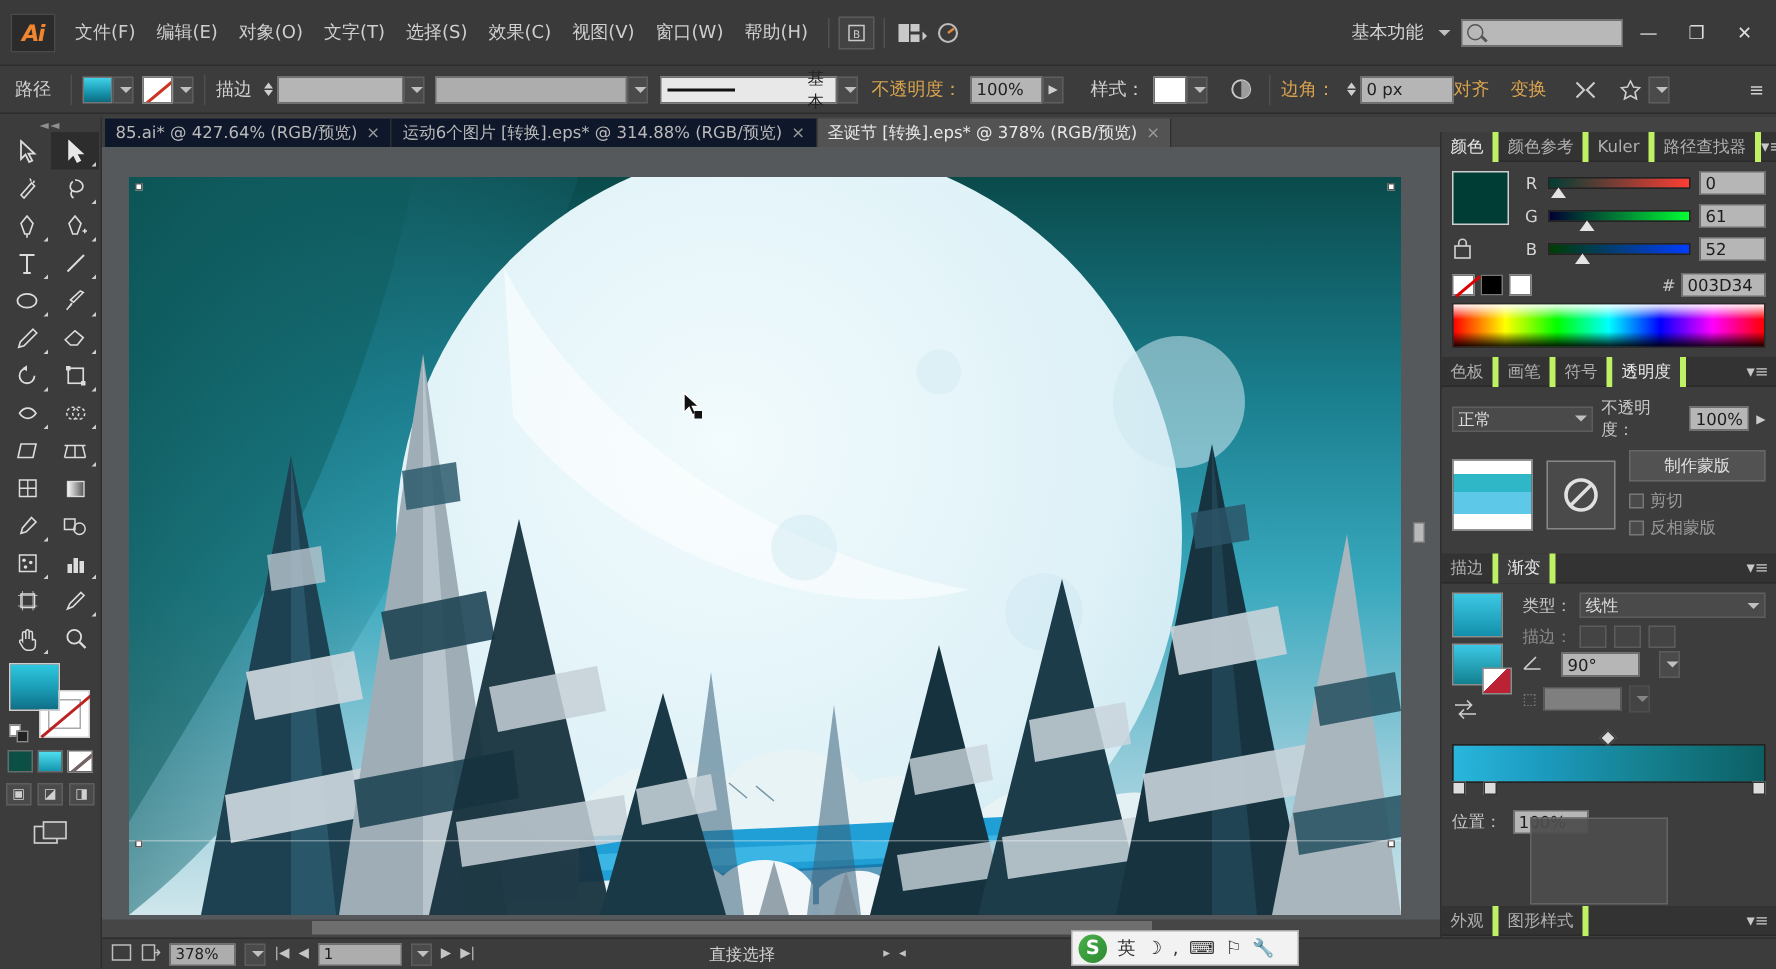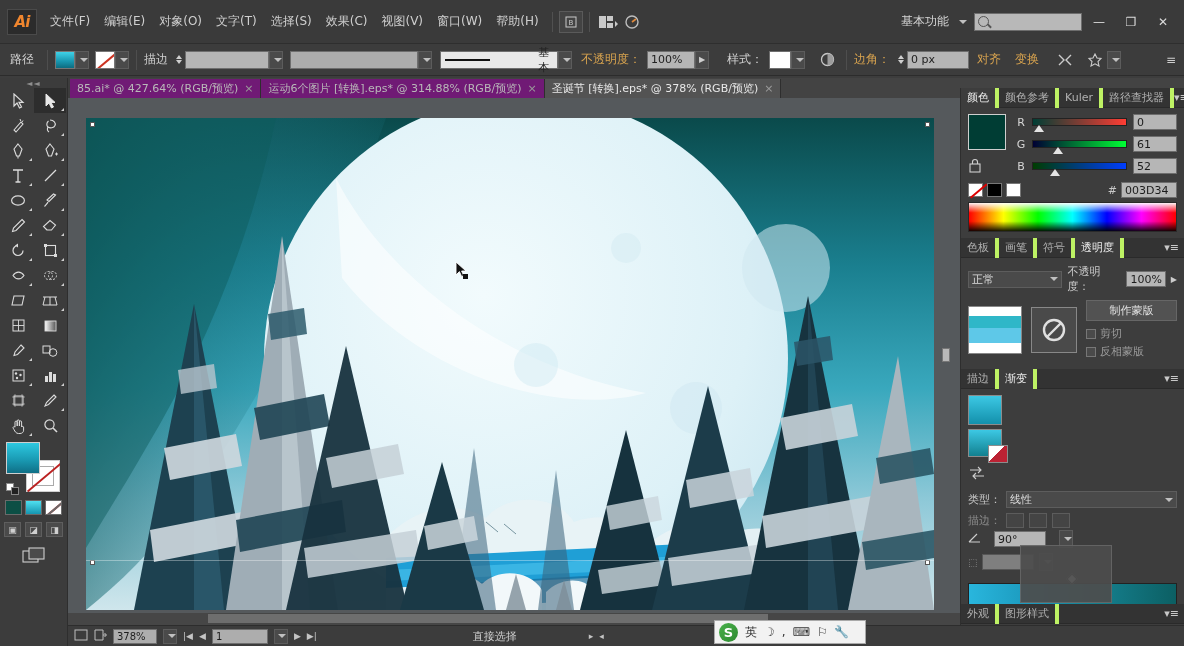--- a/index.html
+++ b/index.html
@@ -51,21 +51,21 @@
   .spin i.dn{ border-top:4px solid #cfcfcf;}
   .stroke-prof{ width:118px; height:18px; background:#e8e8e8; border:1px solid #6e6e6e;
     display:flex; align-items:center; justify-content:space-between; padding:0 4px; color:#222;
     font-size:11px;}
   .stroke-prof .ln{ width:68px; height:2px; background:#111;}
 
   
   .tabbar{ position:absolute; left:70px; top:78px; width:1114px; height:20px; background:#434343;
     display:flex; align-items:flex-end; }
   .dtab{ height:19px; display:flex; align-items:center; gap:6px; padding:0 7px; font-size:11px;
-    background:#701a75; color:#b9b9b9; border-right:1px solid #2e2e2e; white-space:nowrap; }
+    background:#0f172a; color:#b9b9b9; border-right:1px solid #2e2e2e; white-space:nowrap; }
   .dtab.active{ background:#535353; color:#e8e8e8;}
   .dtab .x{ font-size:11px; color:#9a9a9a;}
 
   
   .toolbar{ position:absolute; left:0; top:78px; width:68px; height:568px; background:#3c3c3c;
     border-right:1px solid #2e2e2e; }
   .tb-grip{ height:10px; display:flex; align-items:center; justify-content:center;
     color:#8f8f8f; font-size:8px; letter-spacing:1px;}
   .tgrid{ display:grid; grid-template-columns:32px 32px; gap:0; padding-left:2px;}
   .tool{ width:32px; height:25px; display:flex; align-items:center; justify-content:center;
@@ -259,21 +259,21 @@
           <path d="M7.5 1.5 A6 6 0 0 1 7.5 13.5 Z" fill="#9c9c9c"></path>
         </svg>
     </div>
     <div class="cb-sep"></div>
     <div class="cb-label" style="color:#d9a44f;">边角：</div>
     <div class="spin">
         <i class="up"></i>
         <i class="dn"></i>
       </div>
     <div class="field" style="width:62px;">0 px</div>
-    <div class="cb-label" style="margin-left:8px;color:#d9a44f;">对齐</div>
+    <div class="cb-label" style="margin-left:0;color:#d9a44f;">对齐</div>
     <div class="cb-label" style="margin-left:8px;color:#d9a44f;">变换</div>
     <div class="mb-icon" style="margin-left:8px;">
       <svg width="16" height="14" viewBox="0 0 16 14">
           <path d="M2 2 L7 7 L2 12 M14 2 L9 7 L14 12" fill="none" stroke="#cccccc" stroke-width="1.4"></path>
         </svg>
     </div>
     <div class="mb-icon" style="margin-left:6px;">
       <svg width="16" height="14" viewBox="0 0 16 14">
           <path d="M8 1 L10 5 L14 5.5 L11 8.5 L12 13 L8 10.8 L4 13 L5 8.5 L2 5.5 L6 5 Z" fill="none" stroke="#cccccc" stroke-width="1.1"></path>
         </svg>
@@ -737,21 +737,21 @@
         </div>
       </div>
     </div>
 
     <div class="ptabs" style="margin-top:4px;">
       <div class="ptab">描边</div>
       <div class="ptab active">渐变</div>
       <div class="pmenu">▾≡</div>
     </div>
     <div class="pbody">
-      <div style="display:flex;gap:7px;flex-direction:column;">
+      <div style="display:flex;gap:7px;">
         <div style="width:40px;">
           <div style="width:34px;height:30px;border:1px solid #8c8c8c;background:linear-gradient(180deg,#3cc8e4,#1390ab);"></div>
           <div style="position:relative;width:34px;height:28px;margin-top:4px;">
             <div style="position:absolute;inset:0;border:1px solid #8c8c8c;background:linear-gradient(180deg,#3cc8e4,#12808f);"></div>
             <div style="position:absolute;right:-6px;bottom:-6px;width:20px;height:18px;background:linear-gradient(135deg,#fff 45%,#b23 45%);border:1px solid #8c8c8c;"></div>
           </div>
           <div style="margin-top:8px;">
             <svg width="18" height="16" viewBox="0 0 18 16">
                 <path d="M2 5 h11 M10 2 l3 3 l-3 3 M16 11 h-11 M8 8 l-3 3 l3 3" fill="none" stroke="#cfcfcf" stroke-width="1.1"></path>
               </svg>

